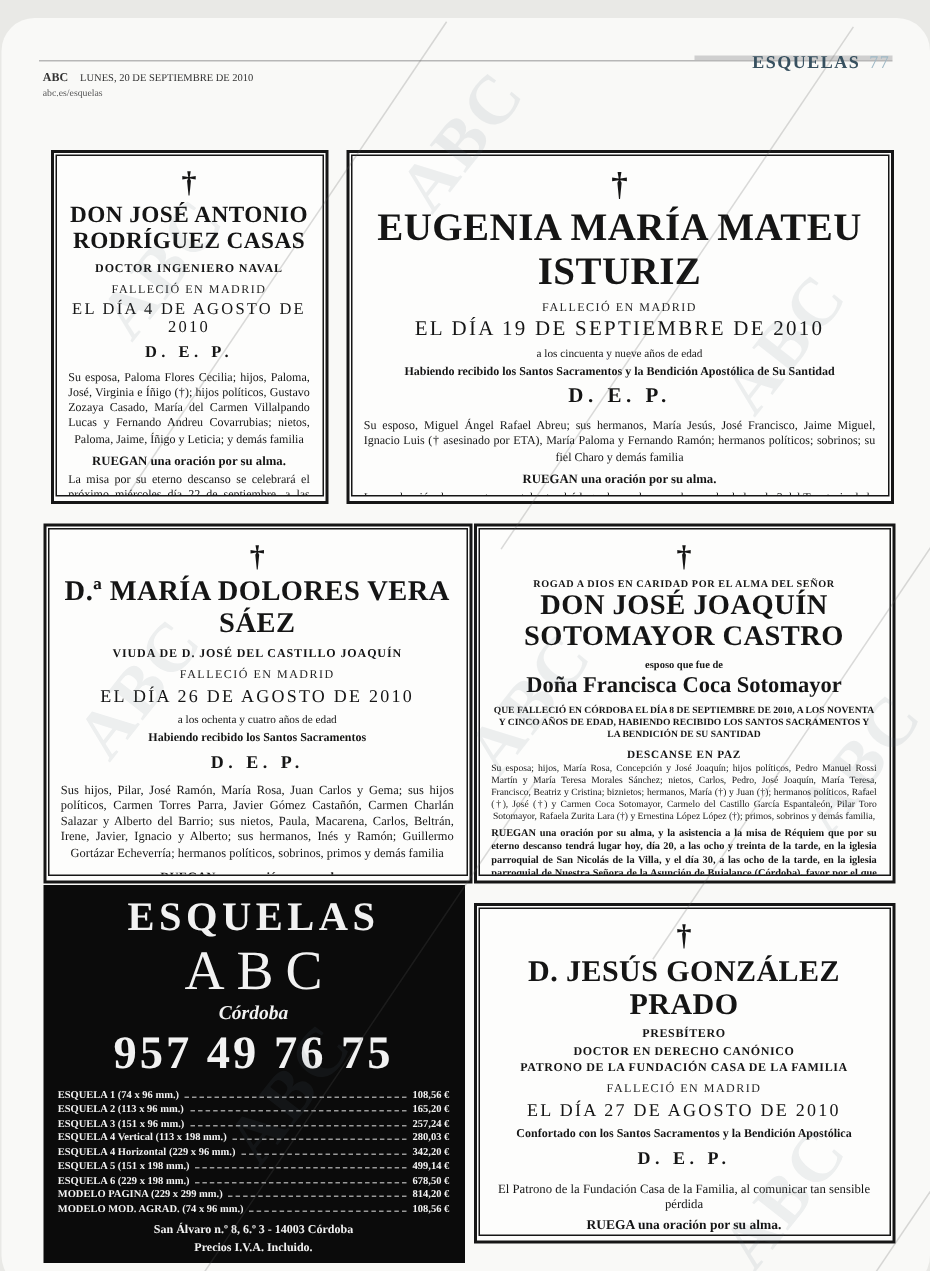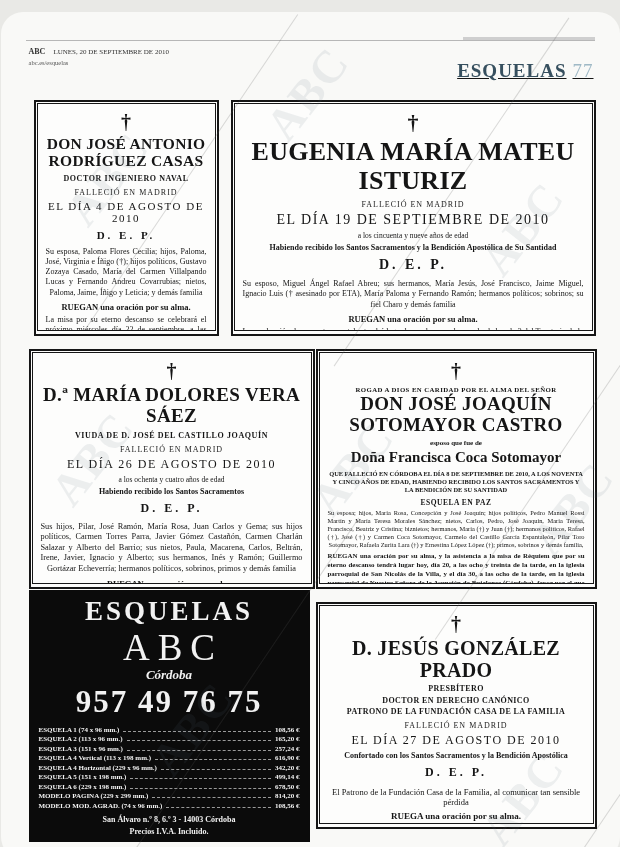--- a/index.html
+++ b/index.html
@@ -5,21 +5,21 @@
   html,body{margin:0;padding:0;}
   body{background:#e9e9e6;font-family:"Liberation Serif","DejaVu Serif",serif;color:#151515;}
   #page{position:relative;width:619px;height:847px;background:#f9f9f7;margin:12px auto;overflow:hidden;border-radius:22px;}
 
   
   .top-rule{position:absolute;left:25px;right:25px;top:28px;border-top:1px solid #b7b7b7;}
   .section-rule{position:absolute;right:25px;top:25px;width:132px;height:3px;background:#cfcfcf;}
   .hdr-left{position:absolute;left:28px;top:34px;font-size:7px;color:#333;line-height:1.5;}
   .hdr-brand{font-weight:bold;font-size:8px;margin-right:8px;}
   .hdr-url{color:#555;font-size:6.5px;}
-  .hdr-right{position:absolute;right:26px;top:48px;font-size:19px;letter-spacing:1px;text-decoration:underline;}
+  .hdr-right{position:absolute;right:26px;top:22px;font-size:12px;letter-spacing:1px;}
   .hdr-section{font-weight:bold;color:#37505f;}
   .hdr-page{color:#9fb9c6;margin-left:6px;}
 
   
   .obit{position:absolute;background:#fdfdfc;border:2px solid #161616;z-index:1;}
   .obit-inner{border:1px solid #161616;margin:1px;height:calc(100% - 4px);box-sizing:border-box;
               display:flex;flex-direction:column;align-items:center;text-align:center;
               padding:6px 8px 3px 8px;overflow:hidden;}
   .cross{font-size:20px;font-weight:bold;line-height:1;margin:2px 0 3px 0;}
   .name{font-weight:bold;line-height:1.12;letter-spacing:.3px;}
@@ -140,21 +140,21 @@
   </section>
 
   <section class="obit box4">
     <div class="obit-inner">
       <div class="cross">†</div>
       <div class="invocation">ROGAD A DIOS EN CARIDAD POR EL ALMA DEL SEÑOR</div>
       <div class="name">DON JOSÉ JOAQUÍN SOTOMAYOR CASTRO</div>
       <div class="relation">esposo que fue de</div>
       <div class="spouse">Doña Francisca Coca Sotomayor</div>
       <div class="deathpara">QUE FALLECIÓ EN CÓRDOBA EL DÍA 8 DE SEPTIEMBRE DE 2010, A LOS NOVENTA Y CINCO AÑOS DE EDAD, HABIENDO RECIBIDO LOS SANTOS SACRAMENTOS Y LA BENDICIÓN DE SU SANTIDAD</div>
-      <div class="rest">ESQUELA EN PAZ</div>
+      <div class="rest">DESCANSE EN PAZ</div>
       <div class="fam">Su esposa; hijos, María Rosa, Concepción y José Joaquín; hijos políticos, Pedro Manuel Rossi Martín y María Teresa Morales Sánchez; nietos, Carlos, Pedro, José Joaquín, María Teresa, Francisco, Beatriz y Cristina; biznietos; hermanos, María (†) y Juan (†); hermanos políticos, Rafael (†), José (†) y Carmen Coca Sotomayor, Carmelo del Castillo García Espantaleón, Pilar Toro Sotomayor, Rafaela Zurita Lara (†) y Ernestina López López (†); primos, sobrinos y demás familia,</div>
       <div class="pleapara">RUEGAN una oración por su alma, y la asistencia a la misa de Réquiem que por su eterno descanso tendrá lugar hoy, día 20, a las ocho y treinta de la tarde, en la iglesia parroquial de San Nicolás de la Villa, y el día 30, a las ocho de la tarde, en la iglesia parroquial de Nuestra Señora de la Asunción de Bujalance (Córdoba), favor por el que les quedarán muy agradecidos.</div>
 
     </div>
   </section>
 
   <section class="ad">
     <div class="ad-title">ESQUELAS</div>
     <div class="ad-brand">ABC</div>
     <div class="ad-city">Córdoba</div>
@@ -170,21 +170,21 @@
         <span class="price-val">165,20 €</span>
       </div>
     <div class="price-row">
         <span class="price-label">ESQUELA 3 (151 x 96 mm.)</span>
         <span class="leader"></span>
         <span class="price-val">257,24 €</span>
       </div>
     <div class="price-row">
         <span class="price-label">ESQUELA 4 Vertical (113 x 198 mm.)</span>
         <span class="leader"></span>
-        <span class="price-val">616,90 €</span>
+        <span class="price-val">280,03 €</span>
       </div>
     <div class="price-row">
         <span class="price-label">ESQUELA 4 Horizontal (229 x 96 mm.)</span>
         <span class="leader"></span>
         <span class="price-val">342,20 €</span>
       </div>
     <div class="price-row">
         <span class="price-label">ESQUELA 5 (151 x 198 mm.)</span>
         <span class="leader"></span>
         <span class="price-val">499,14 €</span>

